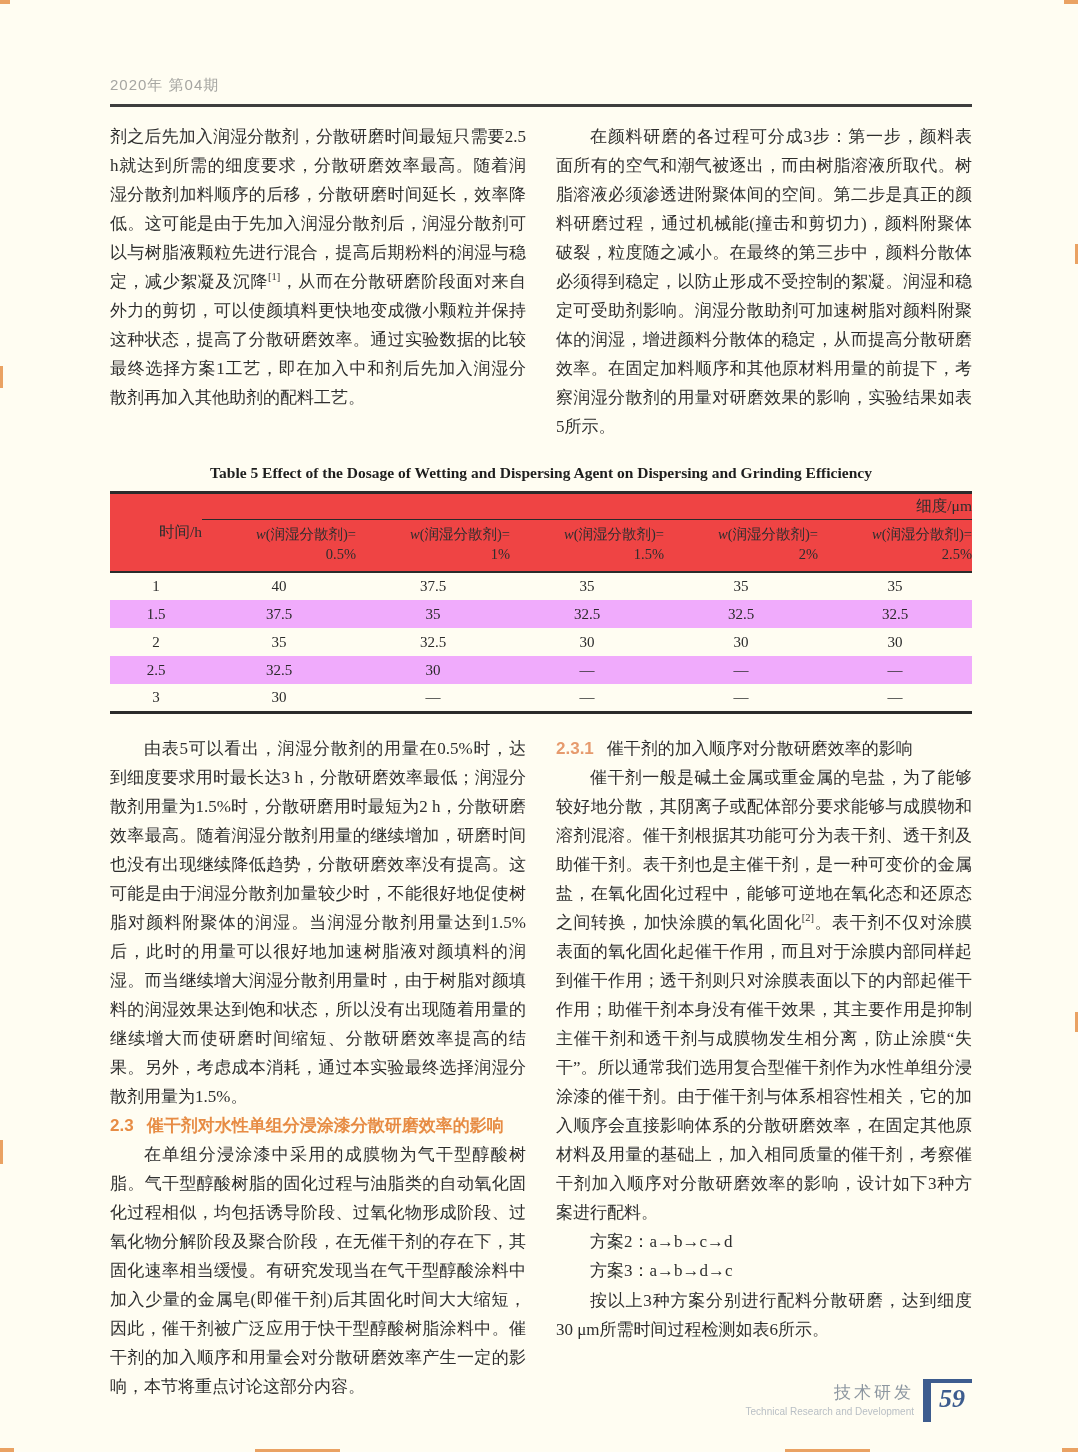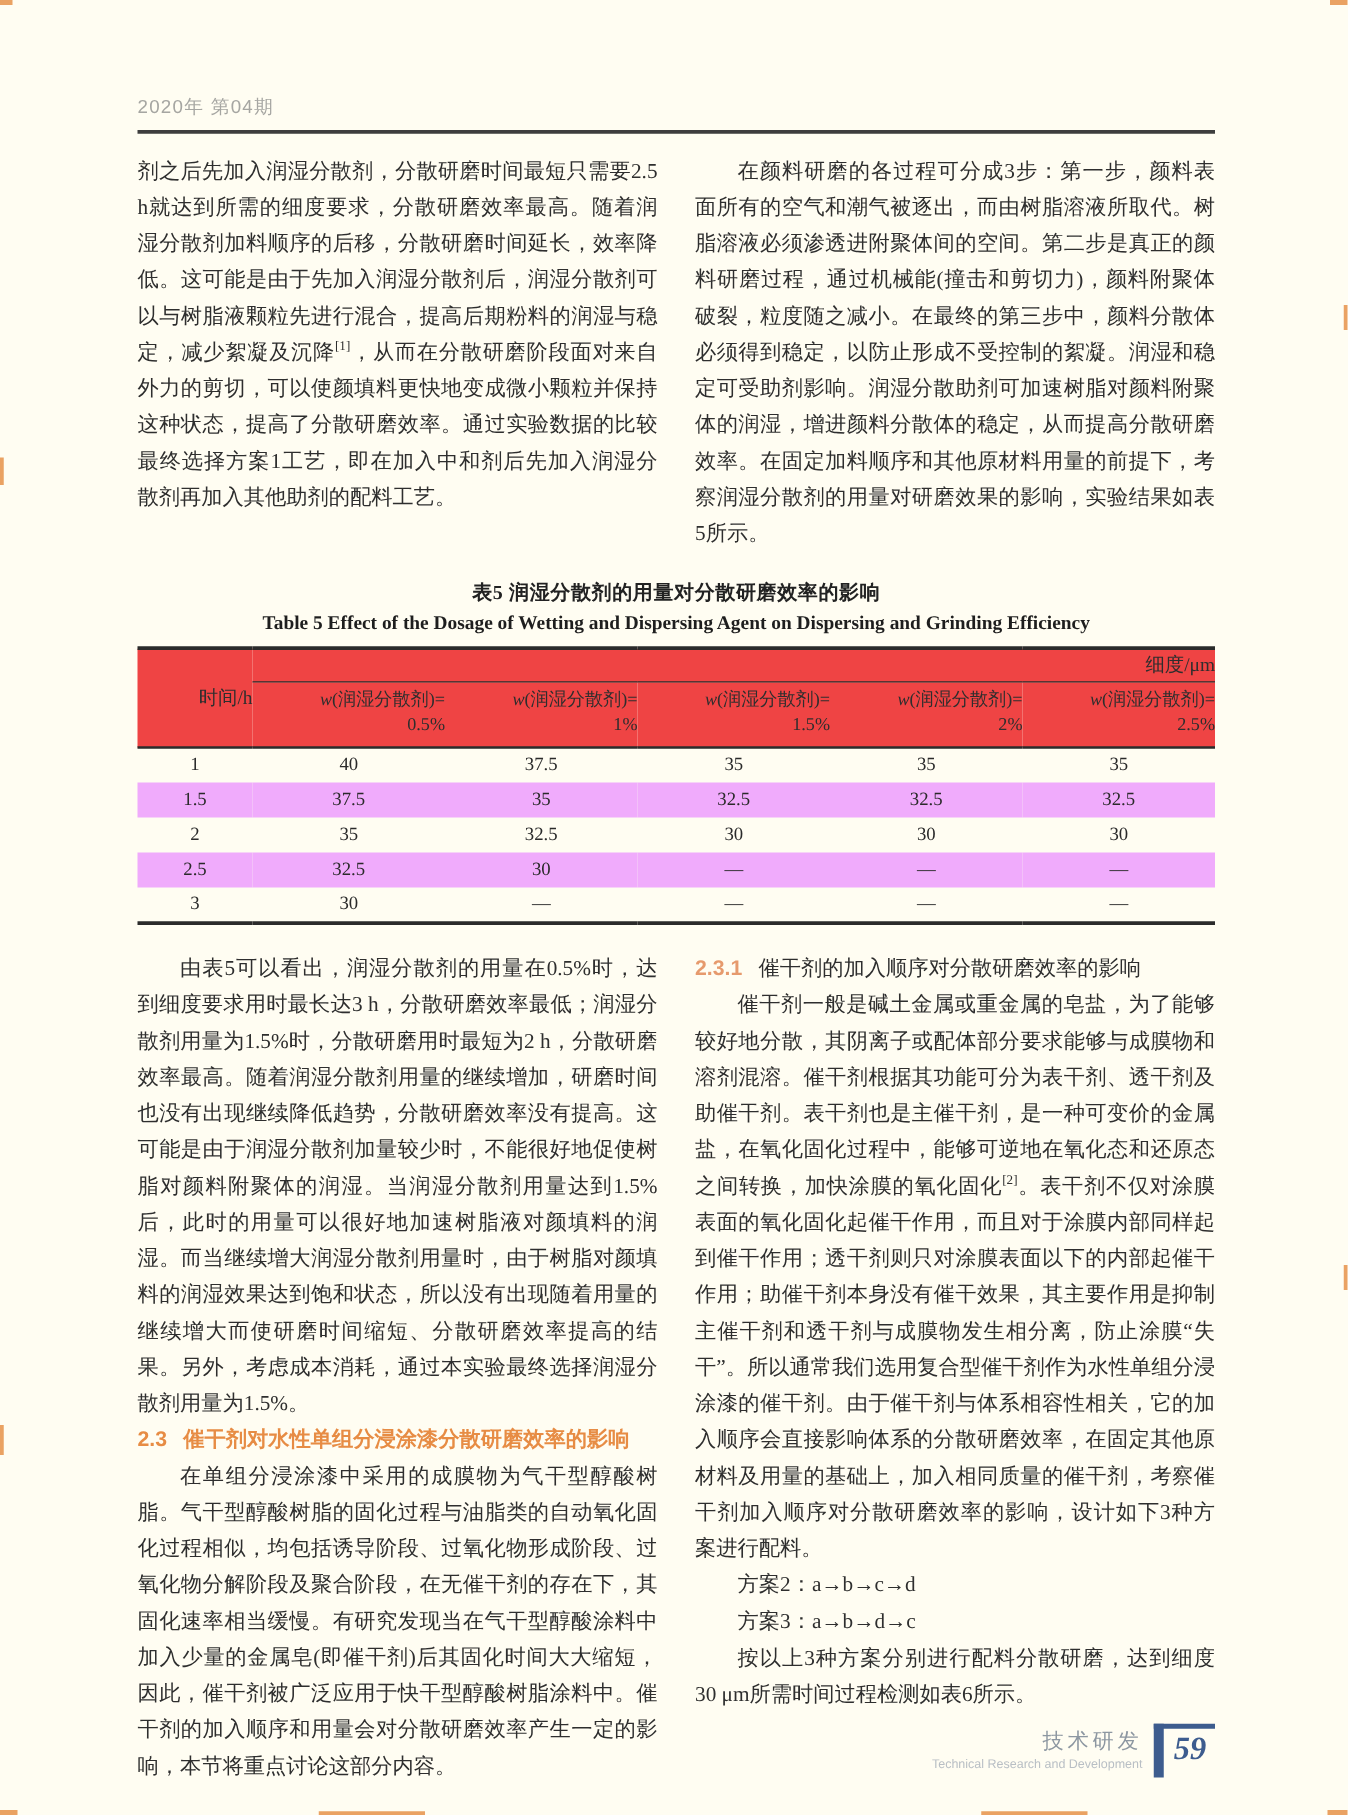--- a/index.html
+++ b/index.html
@@ -87,21 +87,20 @@
   <section class="columns top-cols">
     <div class="col">
       <p class="para"><span>剂之后先加入润湿分散剂，分散研磨时间最短只需要2.5 h就达到所需的细度要求，分散研磨效率最高。随着润湿分散剂加料顺序的后移，分散研磨时间延长，效率降低。这可能是由于先加入润湿分散剂后，润湿分散剂可以与树脂液颗粒先进行混合，提高后期粉料的润湿与稳定，减少絮凝及沉降</span><sup class="cite">[1]</sup><span>，从而在分散研磨阶段面对来自外力的剪切，可以使颜填料更快地变成微小颗粒并保持这种状态，提高了分散研磨效率。通过实验数据的比较最终选择方案1工艺，即在加入中和剂后先加入润湿分散剂再加入其他助剂的配料工艺。</span></p>
     </div>
     <div class="col">
       <p class="para indent">在颜料研磨的各过程可分成3步：第一步，颜料表面所有的空气和潮气被逐出，而由树脂溶液所取代。树脂溶液必须渗透进附聚体间的空间。第二步是真正的颜料研磨过程，通过机械能(撞击和剪切力)，颜料附聚体破裂，粒度随之减小。在最终的第三步中，颜料分散体必须得到稳定，以防止形成不受控制的絮凝。润湿和稳定可受助剂影响。润湿分散助剂可加速树脂对颜料附聚体的润湿，增进颜料分散体的稳定，从而提高分散研磨效率。在固定加料顺序和其他原材料用量的前提下，考察润湿分散剂的用量对研磨效果的影响，实验结果如表5所示。</p>
     </div>
   </section>
 
   <section class="table-block">
-    <div class="tbl-title-zh">表5  润湿分散剂的用量对分散研磨效率的影响</div>
     <div class="tbl-title-en">Table 5  Effect of the Dosage of Wetting and Dispersing Agent on Dispersing and Grinding Efficiency</div>
     <table>
       <thead>
         <tr>
           <th rowspan="2" class="time-th">时间/h</th>
           <th colspan="5" class="span-th">细度/μm</th>
         </tr>
         <tr class="subhead" id="subhead-row">
             <th>
               <div><i>w</i>(润湿分散剂)=</div>

